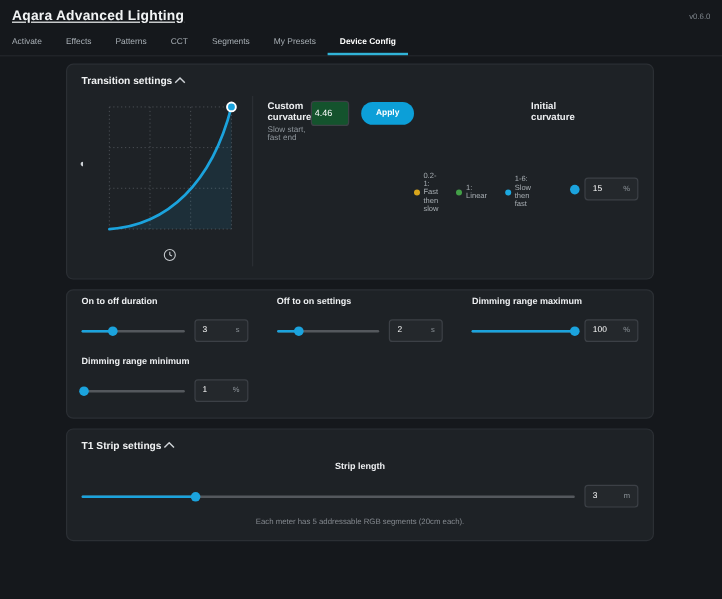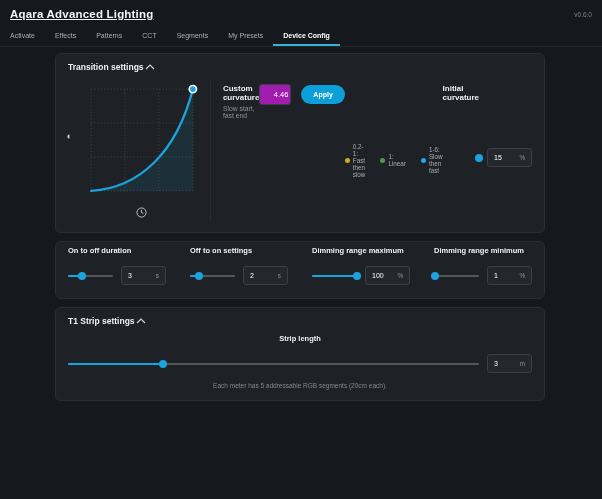--- a/index.html
+++ b/index.html
@@ -38,22 +38,22 @@
   .curve-svg { width:116px; height:116px; display:block; }
   .clock-svg { margin-top:9px; display:block; }
   .v-divider { width:1px; background:#2a2e33; margin:4px 0 10px 0; }
 
   .curve-controls { flex:1; padding:8px 12px 12px 12px; display:flex; flex-direction:row; }
   .ctrl-row { display:flex; justify-content:space-between; align-items:flex-start; }
   .ctl-label { font-size:8px; font-weight:bold; color:#eef0f2; }
   .ctl-sub { font-size:6.8px; color:#8e959b; margin-top:3px; }
   .input-group { display:flex; align-items:center; gap:10px; }
   .curv-input {
-    width:32px; height:21px; background:#a21caf; border:1px solid #3c4046; border-radius:3px;
-    color:#ffffff; font-size:7.5px; text-align:right; font-family:"Liberation Sans", sans-serif;
+    width:32px; height:21px; background:#14532d; border:1px solid #3c4046; border-radius:3px;
+    color:#ffffff; font-size:7.5px; text-align:left; font-family:"Liberation Sans", sans-serif;
   }
   .apply-btn {
     height:19px; padding:0 12px; border:none; border-radius:10px; background:#0c9fd8;
     color:#ffffff; font-size:7px; font-weight:bold; cursor:pointer; font-family:"Liberation Sans", sans-serif;
   }
   .legend { display:flex; gap:15px; margin-top:16px; }
   .legend-item { display:flex; align-items:center; gap:3px; font-size:6.3px; color:#a7adb2; }
   .dot { width:5px; height:5px; border-radius:50%; flex:0 0 auto; }
   .h-divider { border:none; border-top:1px solid #2a2e33; margin:19px 0 10px 0; }
 
@@ -65,21 +65,21 @@
   .slider .handle { position:absolute; top:2.5px; left:var(--pct,0%); width:8px; height:8px; margin-left:-4px; border-radius:50%; background:#1ba3dd; }
   .value-box {
     display:flex; align-items:center; justify-content:space-between;
     width:45px; height:19px; padding:0 6px; flex:0 0 auto;
     background:#24282c; border:1px solid #3c4046; border-radius:3px; cursor:text;
   }
   .value-box .val { font-size:7px; color:#ffffff; }
   .value-box .unit { font-size:6.3px; color:#8e959b; }
 
   
-  .fields-grid { display:grid; grid-template-columns:1fr 1fr 1fr 1fr; column-gap:24px; row-gap:11px; padding:4px 12px 13px 12px; }
+  .fields-grid { display:grid; grid-template-columns:1fr 1fr 1fr; column-gap:24px; row-gap:11px; padding:4px 12px 13px 12px; }
   .field-label { font-size:7.5px; font-weight:bold; color:#eef0f2; }
 
   
   .strip-body { padding:4px 12px 11px 12px;text-align:center; }
   .note { font-size:6.5px; color:#84898f; margin-top:9px; }
 </style>
 </head>
 <body>
 
 <div class="hdr">

